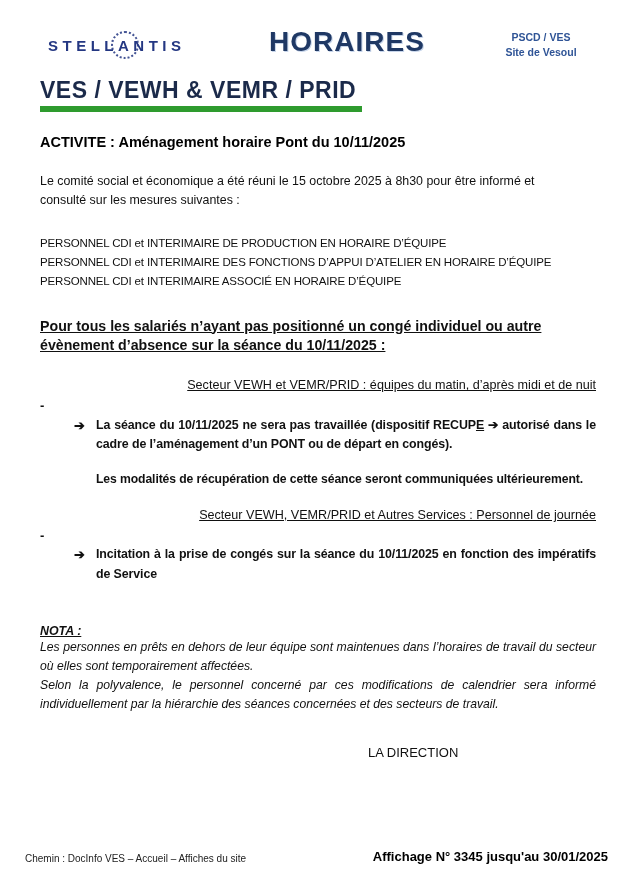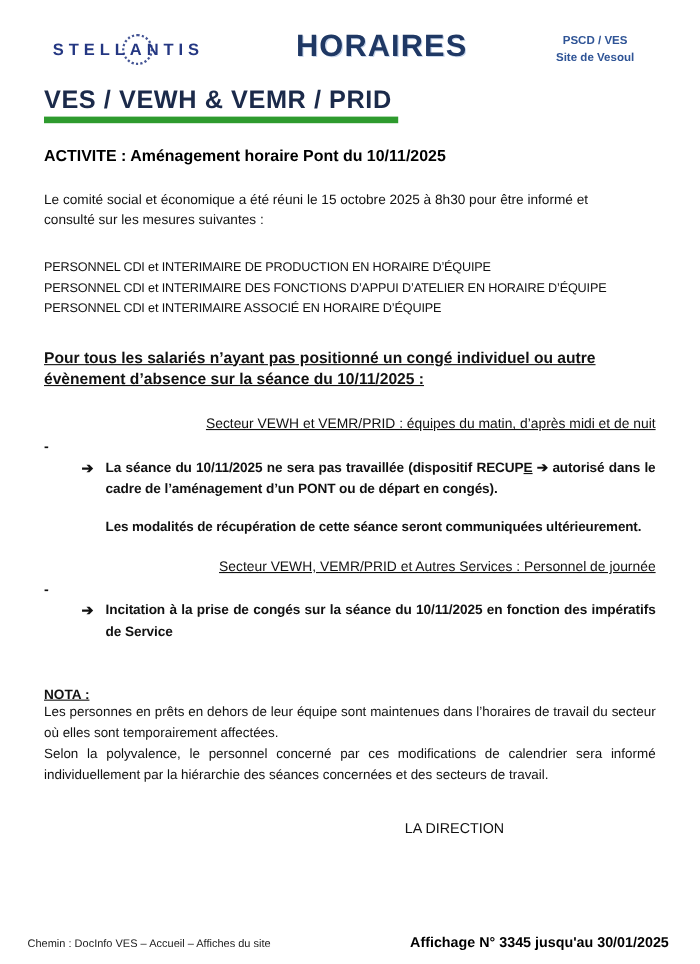--- a/index.html
+++ b/index.html
@@ -134,21 +134,21 @@
   }
   .arrow-text .u { text-decoration: underline; }
   .sub-note {
     margin: 18px 0 0 56px;
     font-size: 12.2px;
     font-weight: bold;
     letter-spacing: -0.1px;
     white-space: nowrap;
   }
   
-  .nota { margin-top: 40px; }
+  .nota { margin-top: 40px; font-style: italic; }
   .nota-label {
     font-size: 12.4px;
     font-weight: bold;
     text-decoration: underline;
   }
   .nota-line {
     font-size: 12.2px;
     line-height: 1.55;
     text-align: justify;
   }

